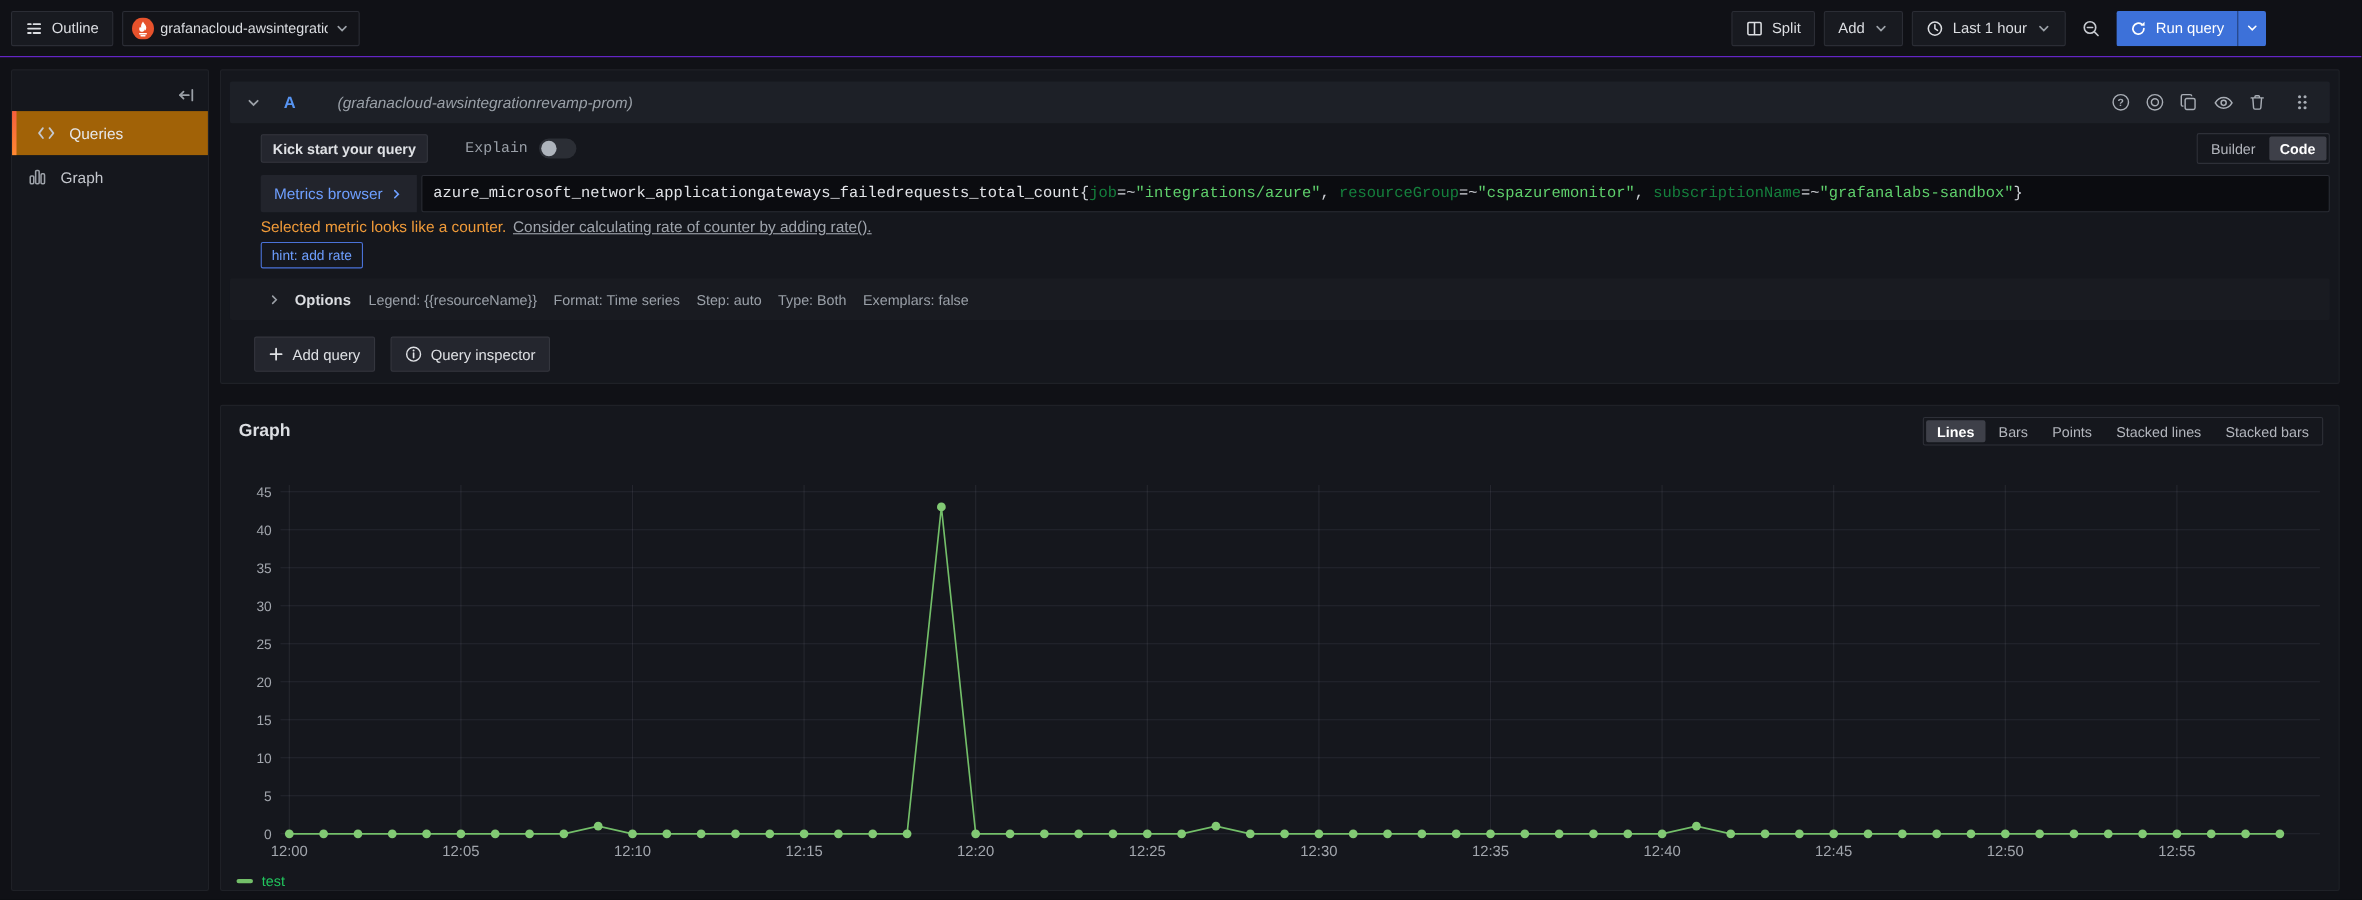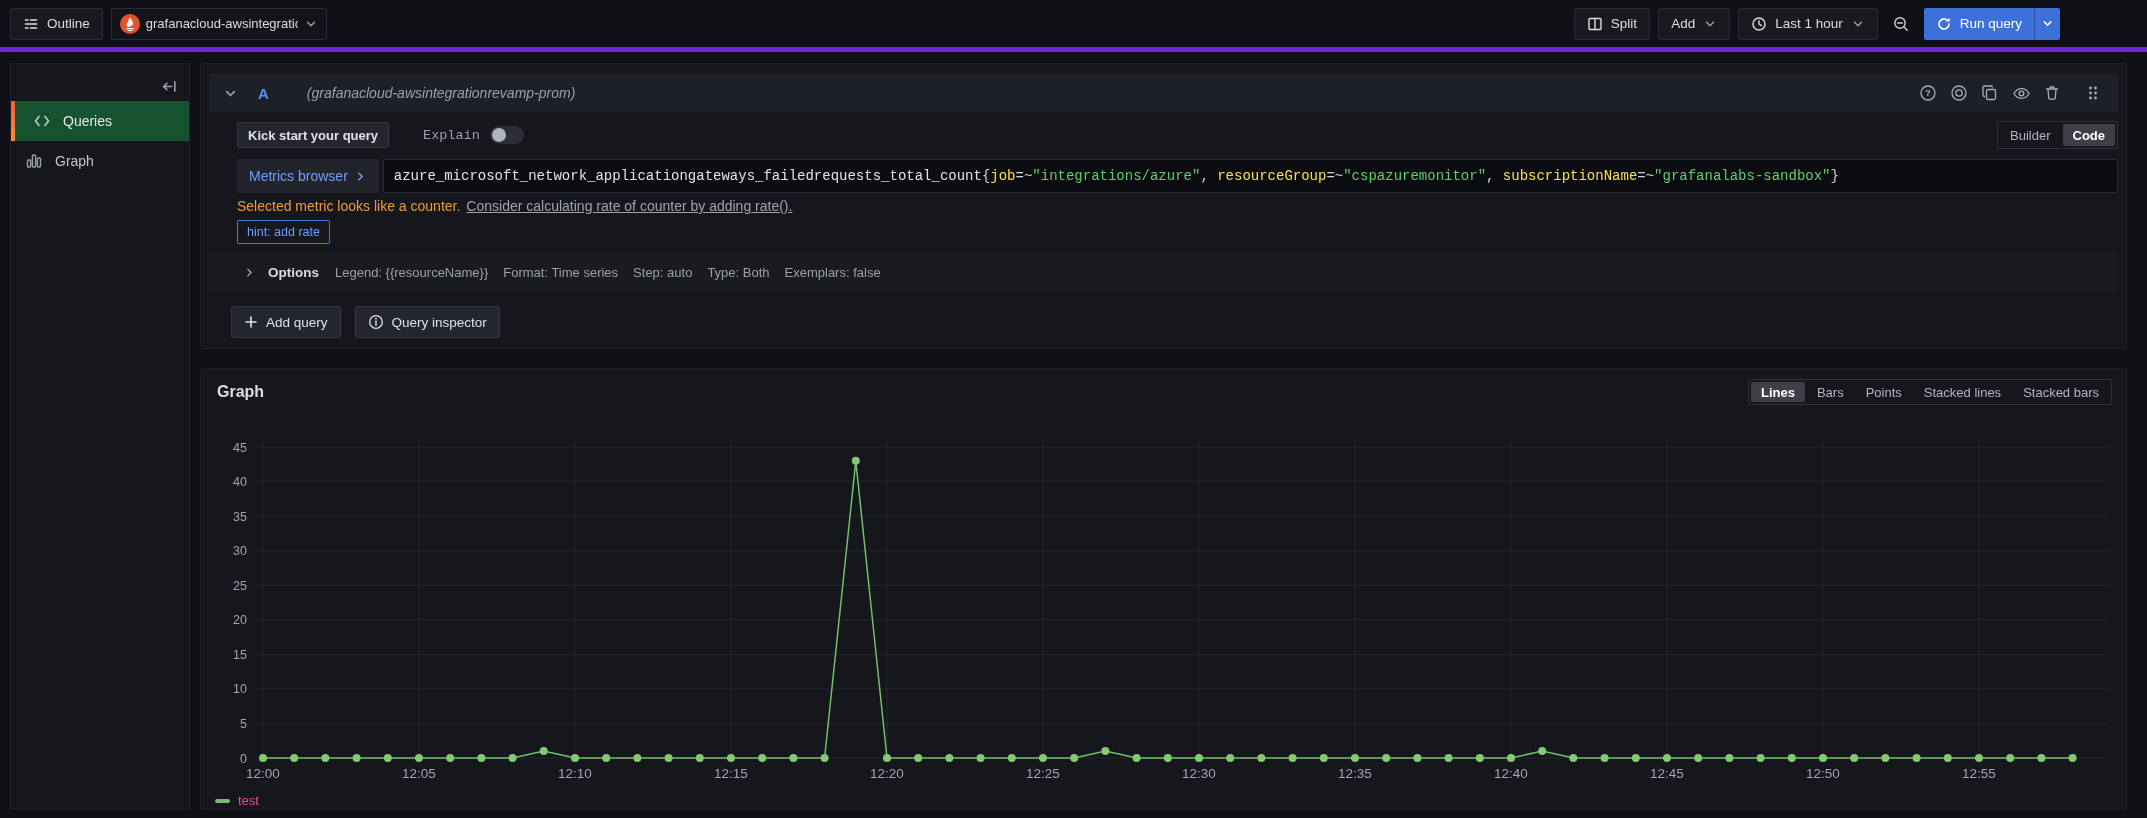--- a/index.html
+++ b/index.html
@@ -4,21 +4,21 @@
 <style>
   * { box-sizing: border-box; }
   body { margin:0; background:#0c0d11; font-family:"Liberation Sans", sans-serif; }
   .screen { position:relative; width:2147px; height:818px; background:#101116; overflow:hidden; }
 
   button { background:none; border:none; color:inherit; font:inherit; cursor:pointer; padding:0; }
   svg { display:block; }
 
   
   .topbar { position:absolute; top:0; left:0; right:0; height:52px; display:flex; align-items:center;
-            gap:8px; padding:0 87px 0 10px; background:#101116; border-bottom:5px solid #6d28d9; }
+            gap:8px; padding:0 87px 0 10px; background:#101116; border-bottom:1px solid #6d28d9; }
   .tb-btn { display:flex; align-items:center; gap:8px; height:32px; padding:0 12px;
             background:#181a20; border:1px solid #2b2d35; border-radius:2px;
             color:#dcdee2; font-size:13.5px; font-weight:500; white-space:nowrap; }
   .tb-spacer { flex:1; }
   .ds-picker { width:216px; padding:0 8px; gap:6px; background:#131419; }
   .prom-badge { width:20px; height:20px; flex:0 0 20px; }
   .ds-name { flex:1; overflow:hidden; white-space:nowrap; text-align:left; font-size:13px; }
   .tb-icon-btn { width:30px; height:32px; display:flex; align-items:center; justify-content:center; color:#c7cad0; }
   .chev { color:#9ba0a7; }
   .run-group { display:flex; height:32px; border-radius:2px; overflow:hidden; }
@@ -29,21 +29,21 @@
   .run-caret .chev { color:#fff; }
 
   
   .sidebar { position:absolute; left:10px; top:63px; width:180px; height:747px; background:#15171d;
              border:1px solid #1f2127; border-radius:2px; }
   .collapse-btn { position:absolute; top:10px; right:8px; width:24px; height:24px;
                   display:flex; align-items:center; justify-content:center; color:#9ba0a7; }
   .side-items { position:absolute; top:37px; left:0; right:0; }
   .side-item { position:relative; display:flex; align-items:center; gap:12px; height:40px;
                padding-left:14px; color:#c4c7cd; font-size:14px; cursor:pointer; }
-  .side-item.active { background:#14532d; color:#e6e7ea;padding-left:22px; }
+  .side-item.active { background:#a16207; color:#e6e7ea;padding-left:22px; }
   .active-bar { position:absolute; left:0; top:0; bottom:0; width:4px;
                 background:linear-gradient(180deg,#f55f3e,#ff8833); }
   .side-icon { color:#9ca1a8; }
   .side-item.active .side-icon { color:#c4c7cd; }
 
   
   .panel { position:absolute; left:200px; width:1927px; background:#15171d;
            border:1px solid #1f2127; border-radius:2px; }
   .query-panel { top:63px; height:286px; }
   .graph-panel { top:368px; height:442px; }
@@ -75,21 +75,21 @@
   .radio-item.active { background:#3e4049; color:#fff; font-weight:600; }
   .editor-mode { margin-left:auto; }
 
   .query-row { position:absolute; left:36px; right:8px; top:95px; height:34px; display:flex; align-items:stretch; }
   .metrics-browser { display:flex; align-items:center; gap:6px; padding:0 12px; background:#22242c;
                      border-radius:2px 0 0 2px; color:#6e9fff; font-size:14px; font-weight:500; white-space:nowrap; }
   .query-input { flex:1; background:#0b0c10; border:1px solid #2a2c34; margin-left:4px; display:flex;
                  align-items:center; padding:0 10px; border-radius:2px; overflow:hidden; white-space:nowrap; }
   .query-input code { font-family:"Liberation Mono", monospace; font-size:14px; }
   .tok-metric { color:#e2e4e8; } .tok-punct { color:#d0d3d8; } .tok-op { color:#d0d3d8; }
-  .tok-label { color:#fde047;margin-top:24px; } .tok-string { color:#5fcf6c; }
+  .tok-label { color:#15803d;margin-top:24px; } .tok-string { color:#5fcf6c; }
 
   .warning-row { position:absolute; left:36px; top:134px; font-size:14px; white-space:nowrap; }
   .warn-text { color:#f19b39; }
   .warn-link { color:#9fa4ac; text-decoration:underline; margin-left:6px; cursor:pointer; }
   .hint-btn { position:absolute; left:36px; top:156px; height:24px; padding:0 9px; border:1px solid #4a72d8;
               border-radius:2px; color:#6e9fff; font-size:12.5px; }
 
   .options-row { position:absolute; left:8px; right:8px; top:189px; height:38px; background:#191b21;
                  border-radius:2px; display:flex; align-items:center; padding-left:34px; gap:12px; cursor:pointer; }
   .opt-title { font-size:13.5px; font-weight:600; color:#dadce0; }
@@ -100,21 +100,21 @@
 
   
   .g-title { position:absolute; left:16px; top:14px; font-size:16px; font-weight:600; color:#dcdee2; }
   .style-group { position:absolute; right:14px; top:10px; height:26px; }
   .chart { position:absolute; left:16px; top:60px; }
   .chart text { font-family:"Liberation Sans", sans-serif; }
   .chart .xtick { font-size:13.5px; fill:#a2a6ad; }
   .chart .ytick { font-size:12.5px; fill:#a2a6ad; }
   .legend { position:absolute; left:14px; top:424px; display:flex; align-items:center; gap:8px; }
   .legend-marker { width:15px; height:4px; border-radius:2px; background:#73bf69; }
-  .legend-label { font-size:13px; color:#ec4899; cursor:pointer; }
+  .legend-label { font-size:13px; color:#22c55e; cursor:pointer; }
 </style>
 </head>
 <body>
 
 <div class="screen">
 
   <header class="topbar">
     <button class="tb-btn">
       <svg width="16" height="16" viewBox="0 0 16 16">
         <g stroke="#dcdee2" stroke-width="1.6" stroke-linecap="round">

